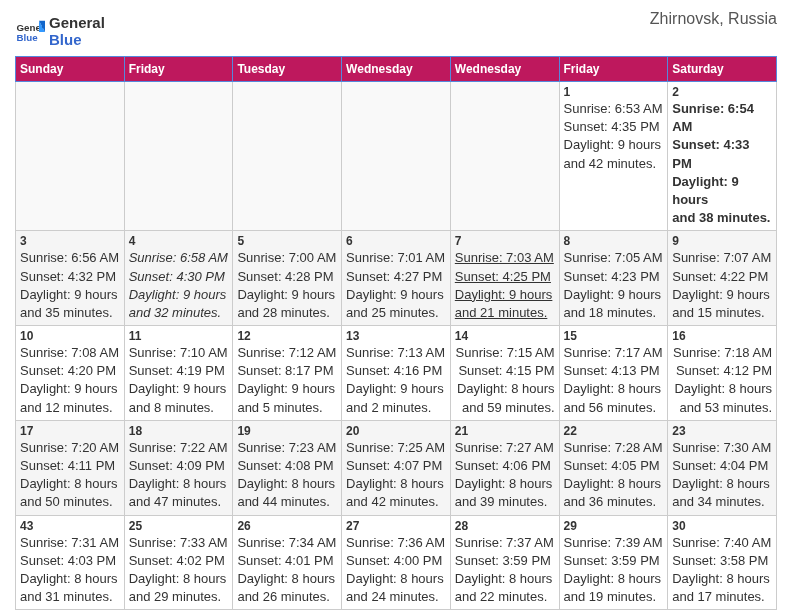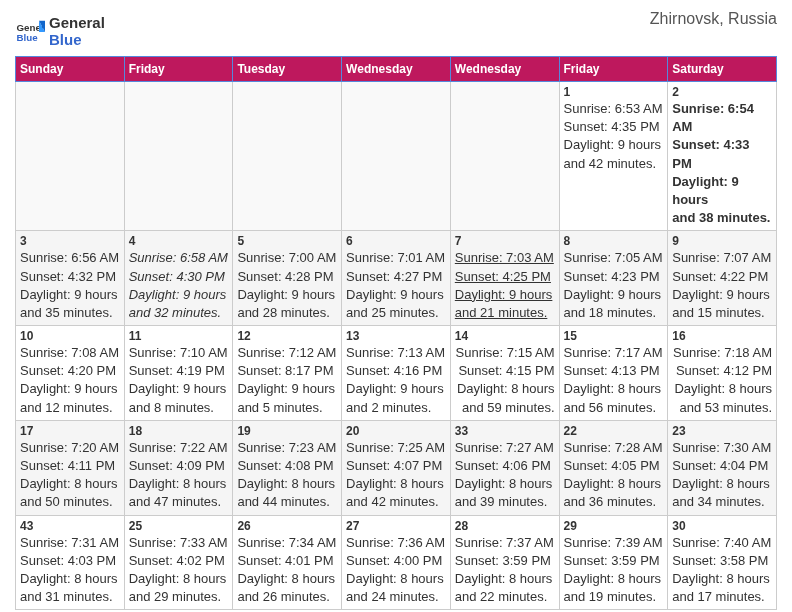--- a/index.html
+++ b/index.html
@@ -267,21 +267,21 @@
 and 44 minutes.</div>
           </td>
           <td>
             <span class="day-num">20</span>
             <div class="day-info" style="white-space: pre-line;">Sunrise: 7:25 AM
 Sunset: 4:07 PM
 Daylight: 8 hours
 and 42 minutes.</div>
           </td>
           <td>
-            <span class="day-num">33</span>
+            <span class="day-num">21</span>
             <div class="day-info" style="white-space: pre-line;">Sunrise: 7:27 AM
 Sunset: 4:06 PM
 Daylight: 8 hours
 and 39 minutes.</div>
           </td>
           <td>
             <span class="day-num">22</span>
             <div class="day-info" style="white-space: pre-line;">Sunrise: 7:28 AM
 Sunset: 4:05 PM
 Daylight: 8 hours

